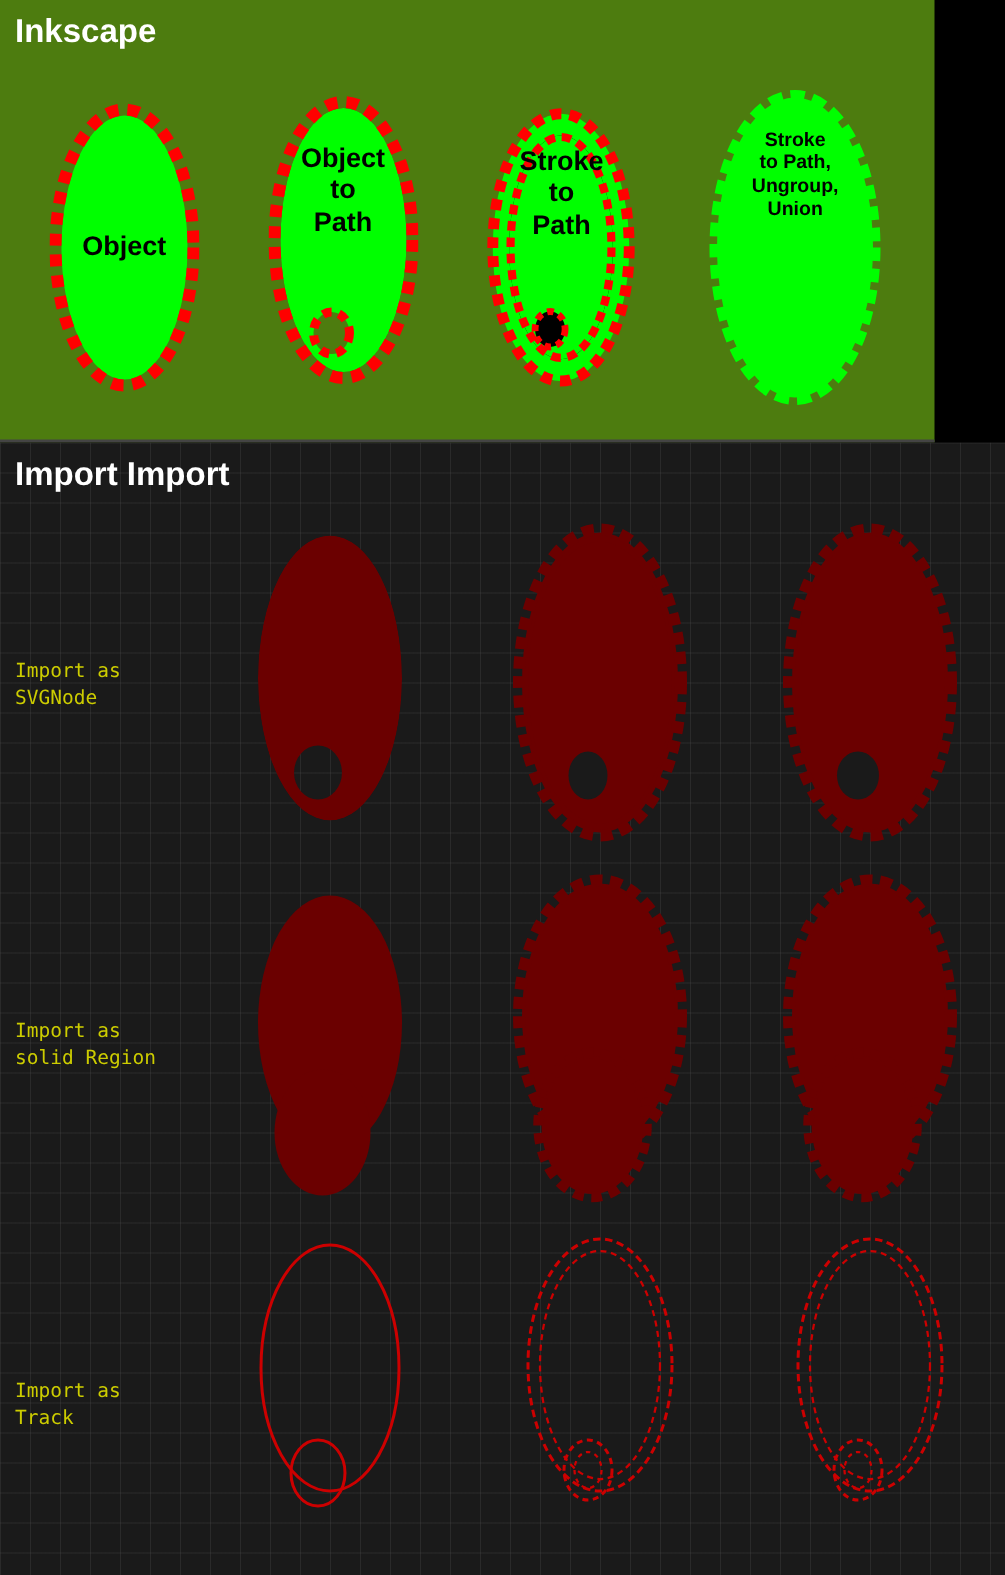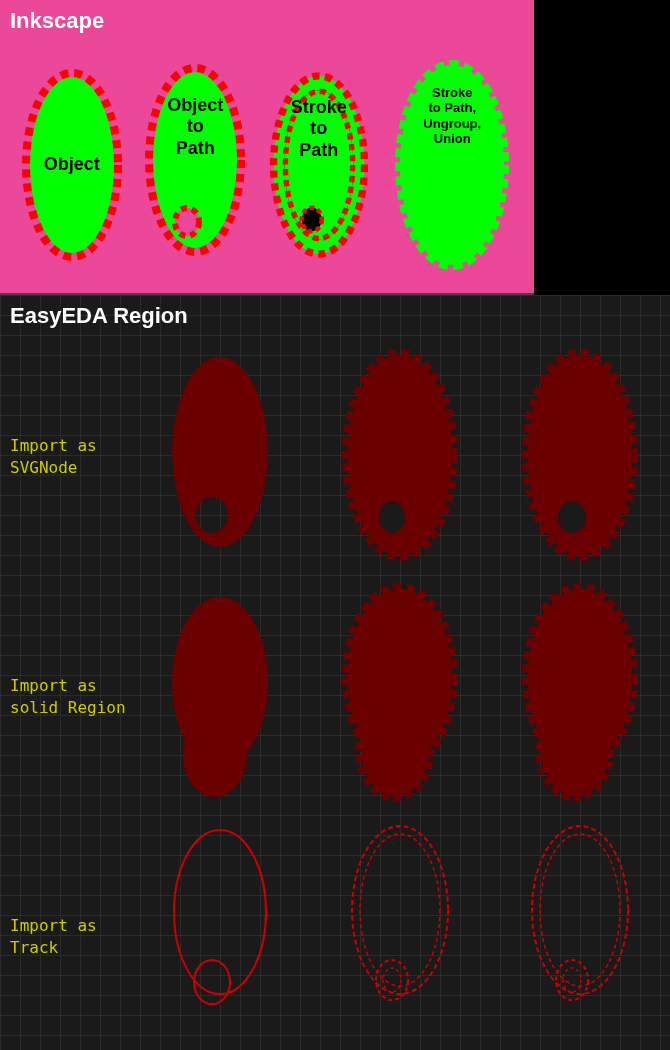--- a/index.html
+++ b/index.html
@@ -6,22 +6,22 @@
     body {
       width: 670px;
       height: 1050px;
       background: #000;
       font-family: monospace;
       overflow: hidden;
     }
 
     
     .inkscape-section {
-      background: #ec4899;
-      width: 534px;
+      background: #4d7c0f;
+      width: 623px;
       height: 295px;
       position: relative;
       border-bottom: 2px solid #444;
     }
     .inkscape-title {
       color: #fff;
       font-size: 22px;
       font-weight: bold;
       padding: 8px 10px;
       font-family: sans-serif;
@@ -96,21 +96,21 @@
       position: relative;
       z-index: 1;
       display: grid;
       grid-template-columns: 130px 1fr 1fr 1fr;
       grid-template-rows: repeat(3, 240px);
       width: 670px;
     }
 
     .row-label {
       color: #cccc00;
-      font-size: 16px;
+      font-size: 13px;
       font-family: monospace;
       display: flex;
       align-items: center;
       justify-content: flex-start;
       padding-left: 10px;
       line-height: 1.4;
     }
 
     .cell {
       display: flex;
@@ -196,21 +196,21 @@
           <ellipse cx="60" cy="108" rx="52" ry="100" fill="none" stroke="#00ff00" stroke-width="10" stroke-dasharray="9 5"></ellipse>
         </svg>
         <span class="shape-label" style="top:20px; left:50%; transform:translateX(-50%); position:absolute; font-size:13px;">Stroke<br>to Path,<br>Ungroup,<br>Union</span>
       </div>
     </div>
 
   </div>
 </div>
 
 <div class="easyeda-section">
-  <div class="easyeda-title">EasyEDA Region</div>
+  <div class="easyeda-title">Import Import</div>
 
   <div class="easyeda-grid">
 
     <div class="row-label" style="align-items:center;">
       <span>Import as<br>SVGNode</span>
     </div>
 
     <div class="cell">
       <svg width="120" height="220" viewBox="0 0 120 220">
         <defs>

